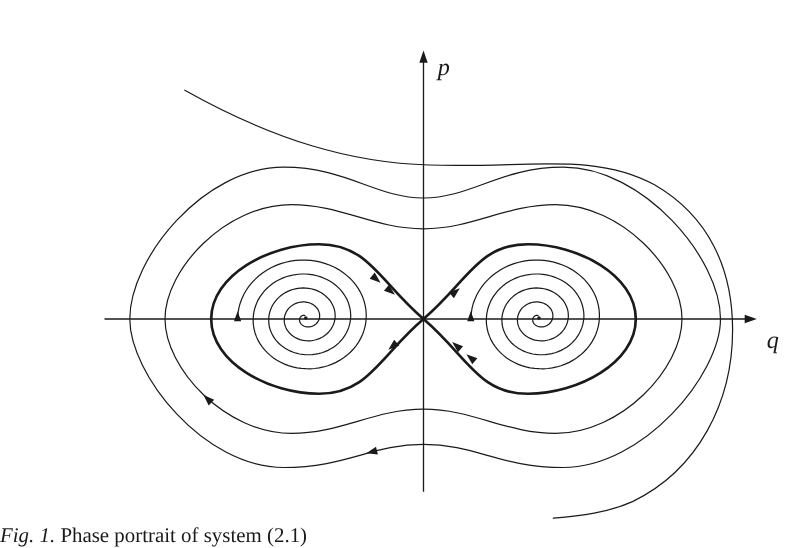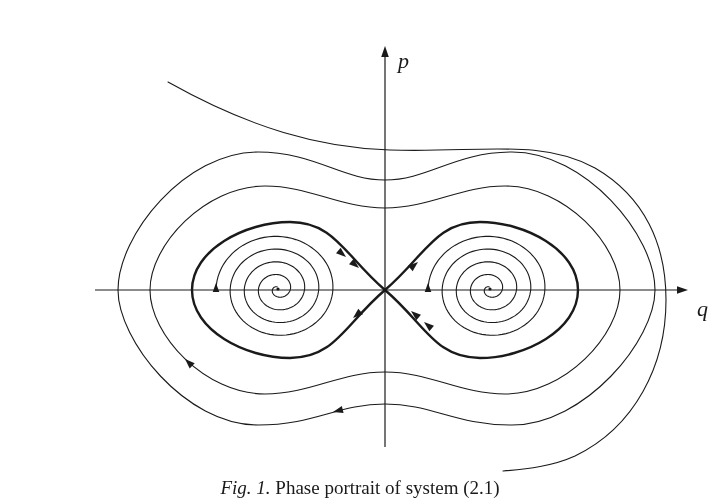--- a/index.html
+++ b/index.html
@@ -20,21 +20,21 @@
   .axis-label {
     font-family: "Liberation Serif", serif;
     font-style: italic;
     font-size: 22px;
     fill: var(--ink);
   }
   .caption {
     position: absolute;
     left: 0; right: 0;
     top: 477px;
-    text-align: center;
+    text-align: left;
     font-size: 19px;
     color: var(--ink);
     white-space: nowrap;
   }
   .caption .fig-label { font-style: italic; }
 </style>
 </head>
 <body>
 
 <div class="figure-wrap">

